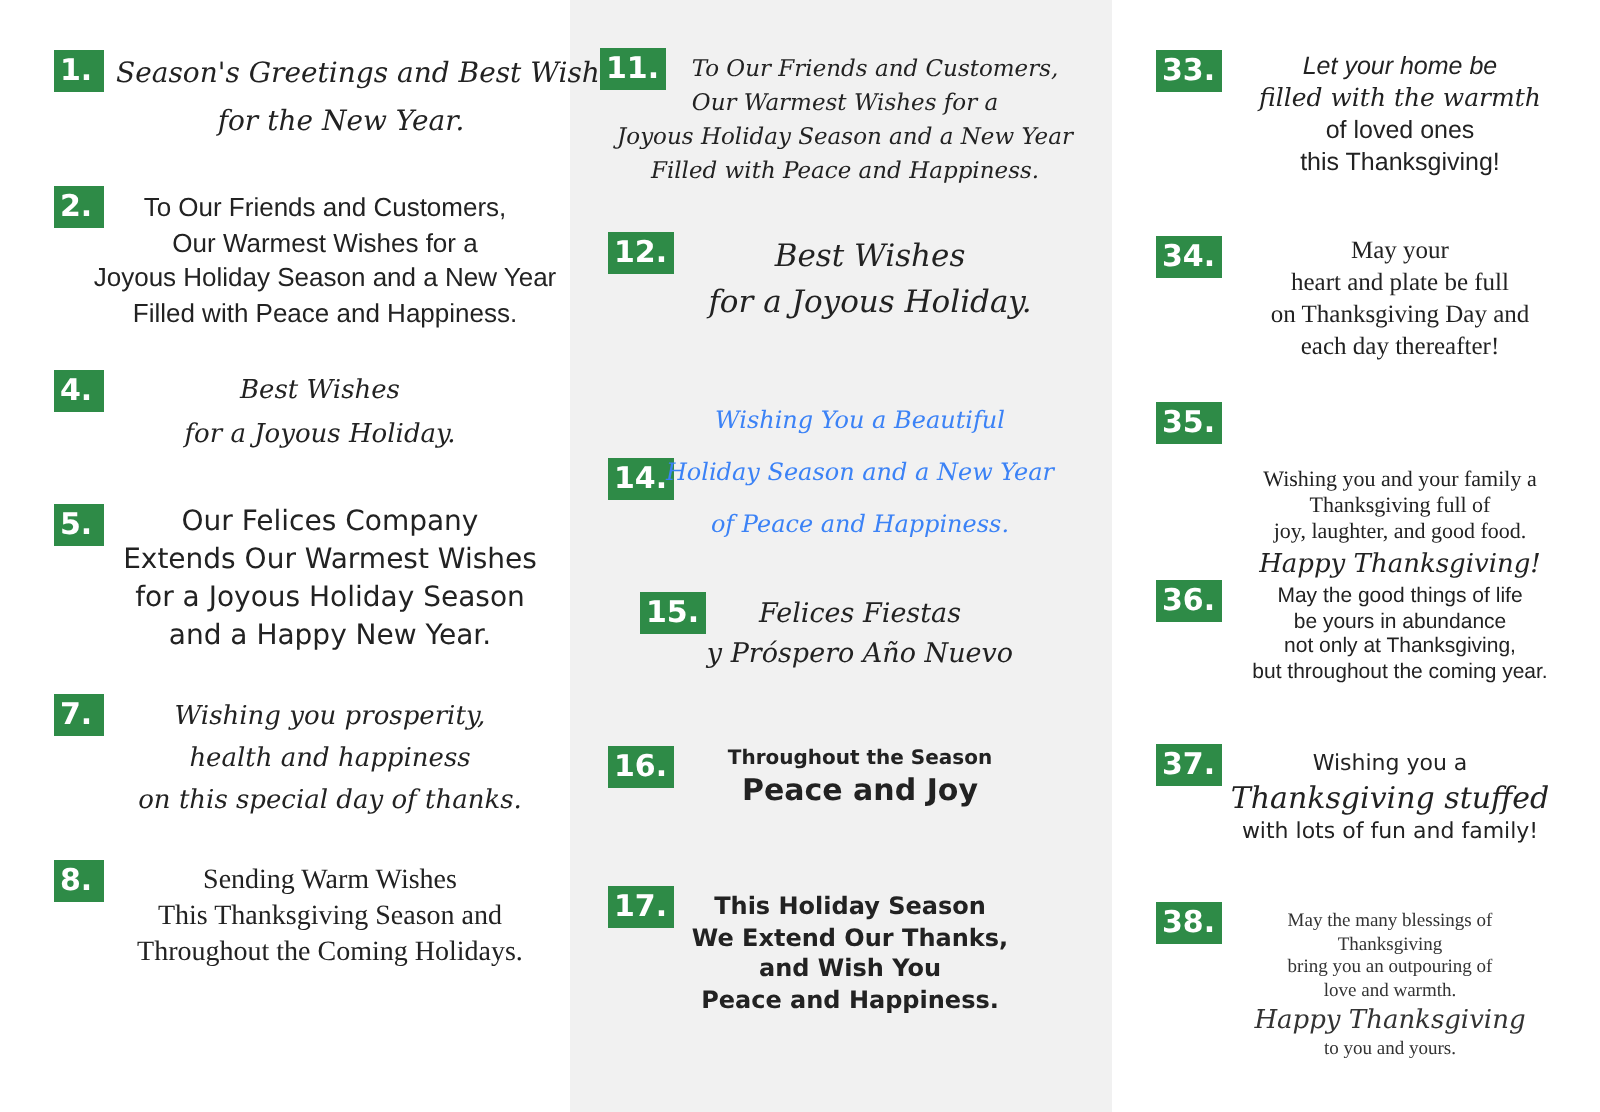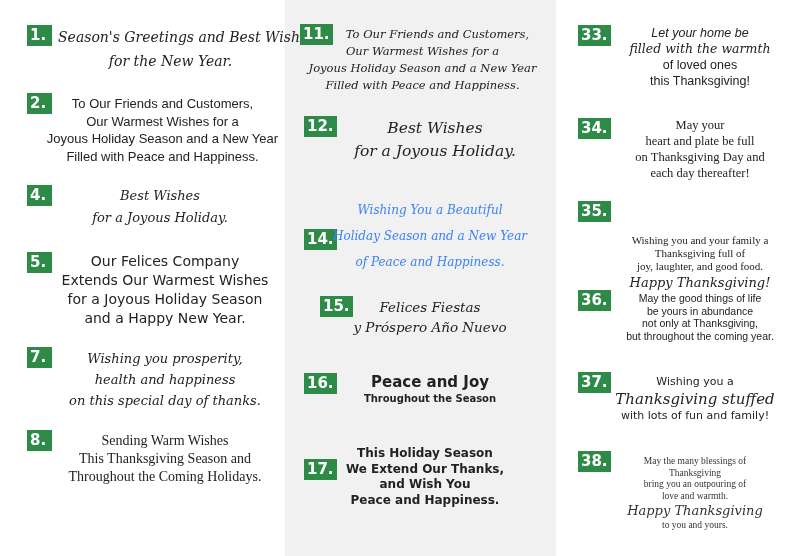--- a/index.html
+++ b/index.html
@@ -113,27 +113,27 @@
   <div class="badge" style="left:320px;top:296px;">15.</div>
   <div class="txt script" style="left:330px;top:297px;width:200px;font-size:13.5px;line-height:20px;">
     <span class="line">Felices Fiestas</span>
     <span class="line">y Próspero Año Nuevo</span>
   </div>
 </div>
 
 <div class="item">
   <div class="badge" style="left:304px;top:373px;">16.</div>
   <div class="txt dsans bold" style="left:330px;top:373px;width:200px;">
+    <span class="line" style="font-size:10px;line-height:13px;">Throughout the Season</span>
     <span class="line" style="font-size:15px;line-height:19px;">Peace and Joy</span>
-    <span class="line" style="font-size:10px;line-height:13px;">Throughout the Season</span>
   </div>
 </div>
 
 <div class="item">
-  <div class="badge" style="left:304px;top:459px;text-align:center;">17.</div>
+  <div class="badge" style="left:304px;top:443px;text-align:center;">17.</div>
   <div class="txt dsans bold" style="left:325px;top:446px;width:200px;font-size:12px;line-height:15.5px;">
     <span class="line">This Holiday Season</span>
     <span class="line">We Extend Our Thanks,</span>
     <span class="line">and Wish You</span>
     <span class="line">Peace and Happiness.</span>
   </div>
 </div>
 
 <div class="item">
   <div class="badge" style="left:578px;top:25px;">33.</div>

